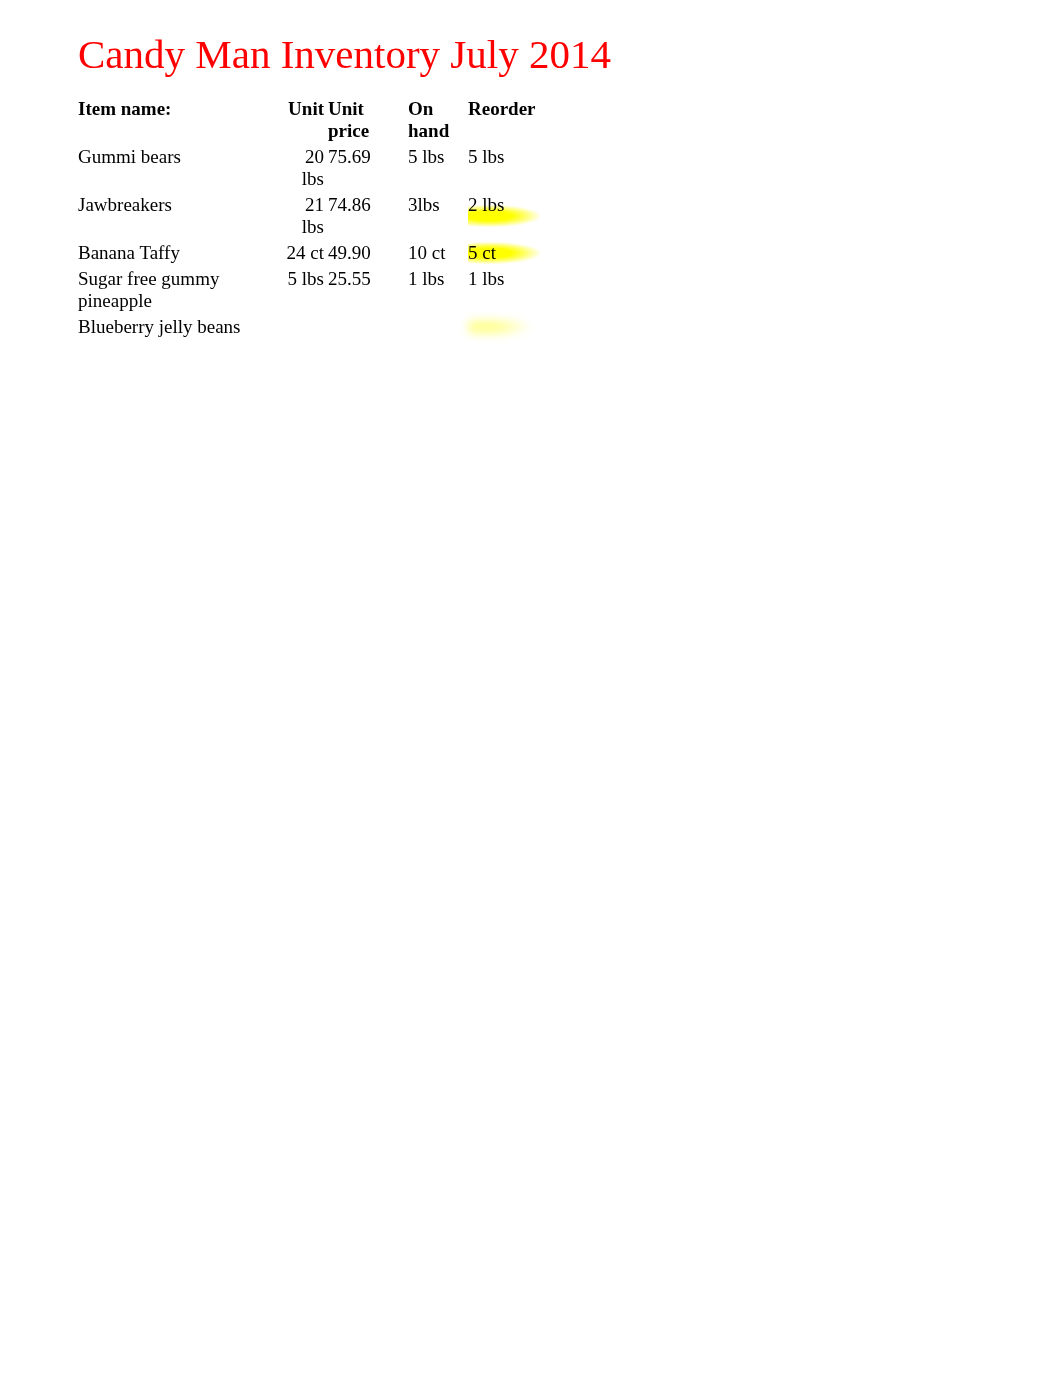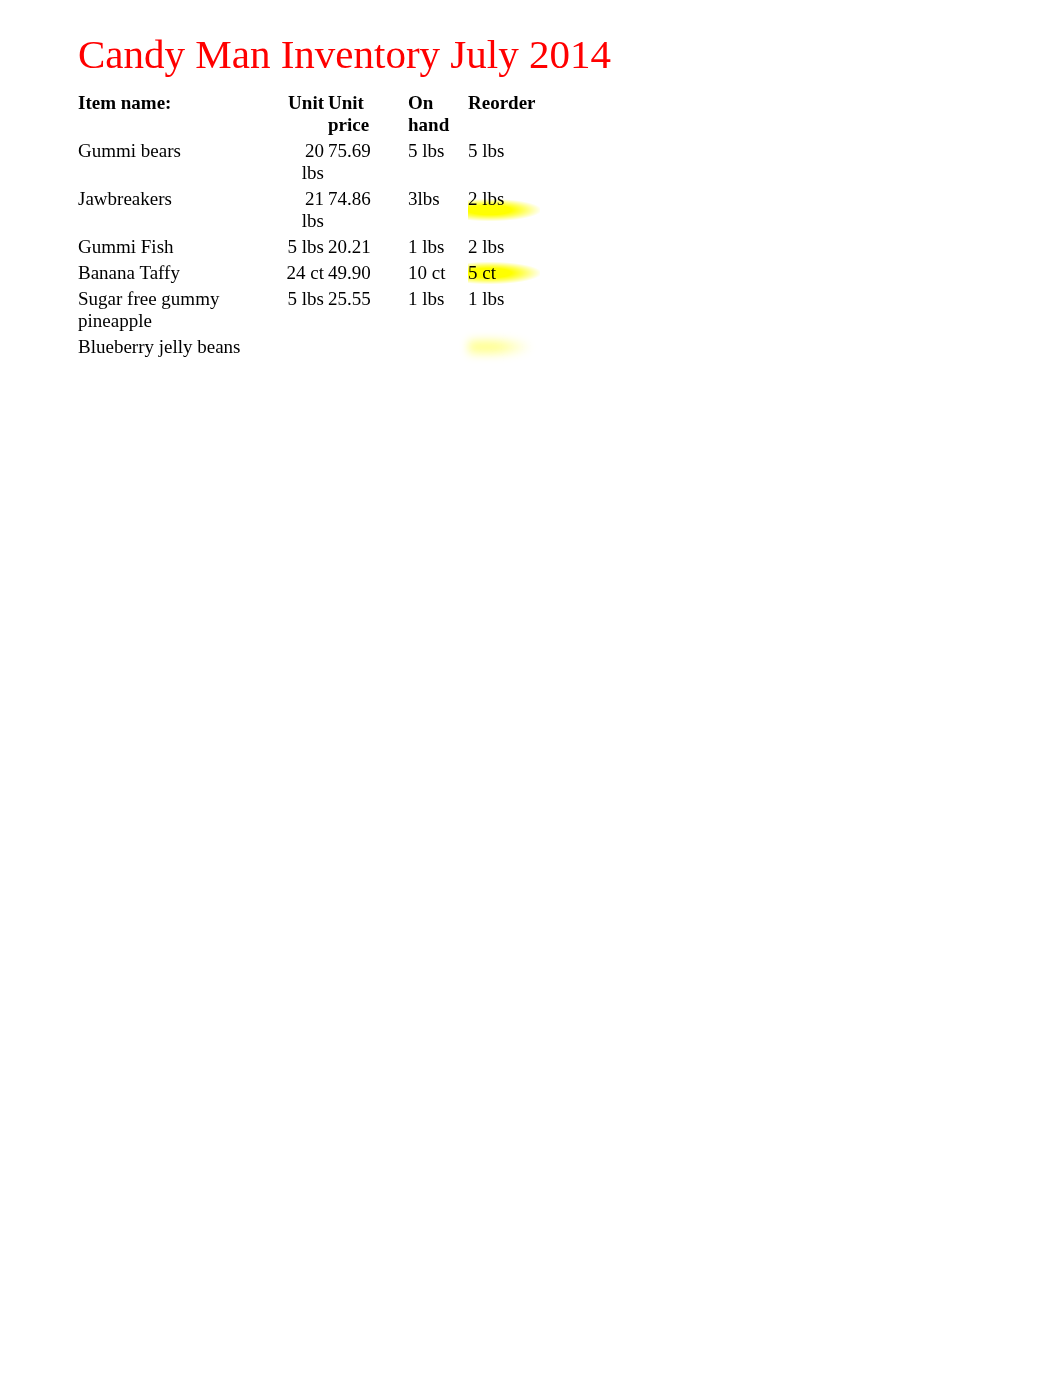--- a/index.html
+++ b/index.html
@@ -11,21 +11,21 @@
       font-family: "Times New Roman", Times, serif;
       background: #ffffff;
       width: 1062px;
       height: 1377px;
       padding: 30px 0 0 78px;
     }
     .title {
       color: #ff0000;
       font-size: 41px;
       font-weight: normal;
-      margin-bottom: 12px;
+      margin-bottom: 18px;
     }
     table {
       border-collapse: collapse;
       font-size: 19px;
       color: #000000;
     }
     td, th {
       text-align: left;
       padding: 2px 4px 2px 0;
       vertical-align: top;
@@ -77,27 +77,20 @@
         <td class="col-reorder">5 lbs</td>
       </tr>
       <tr>
         <td class="col-item">Jawbreakers</td>
         <td class="col-unit">21 lbs</td>
         <td class="col-price">74.86</td>
         <td class="col-onhand">3lbs</td>
         <td class="col-reorder highlight">2 lbs</td>
       </tr>
       <tr>
-        <td class="col-item">Gummi Fish</td>
-        <td class="col-unit">5 lbs</td>
-        <td class="col-price">20.21</td>
-        <td class="col-onhand">1 lbs</td>
-        <td class="col-reorder">2 lbs</td>
-      </tr>
-      <tr>
         <td class="col-item">Banana Taffy</td>
         <td class="col-unit">24 ct</td>
         <td class="col-price">49.90</td>
         <td class="col-onhand">10 ct</td>
         <td class="col-reorder highlight">5 ct</td>
       </tr>
       <tr>
         <td class="col-item">Sugar free gummy pineapple</td>
         <td class="col-unit">5 lbs</td>
         <td class="col-price">25.55</td>

